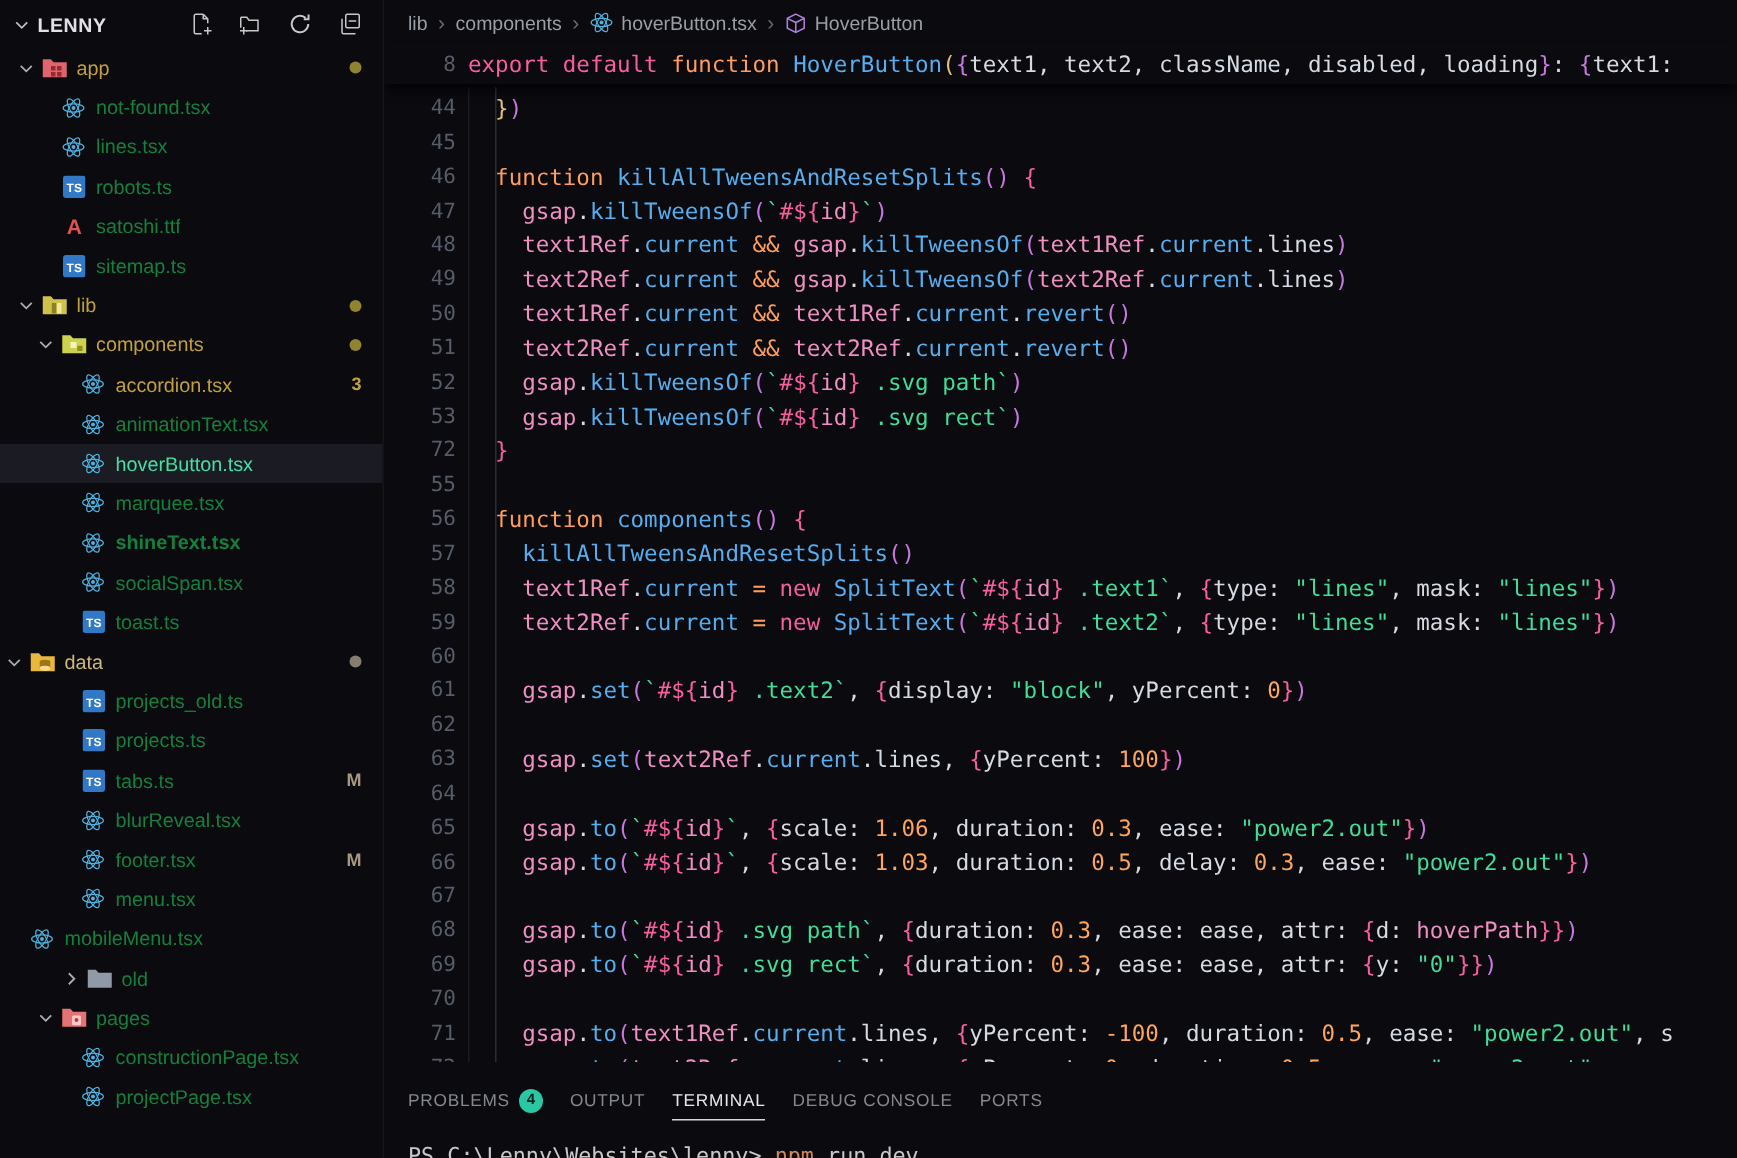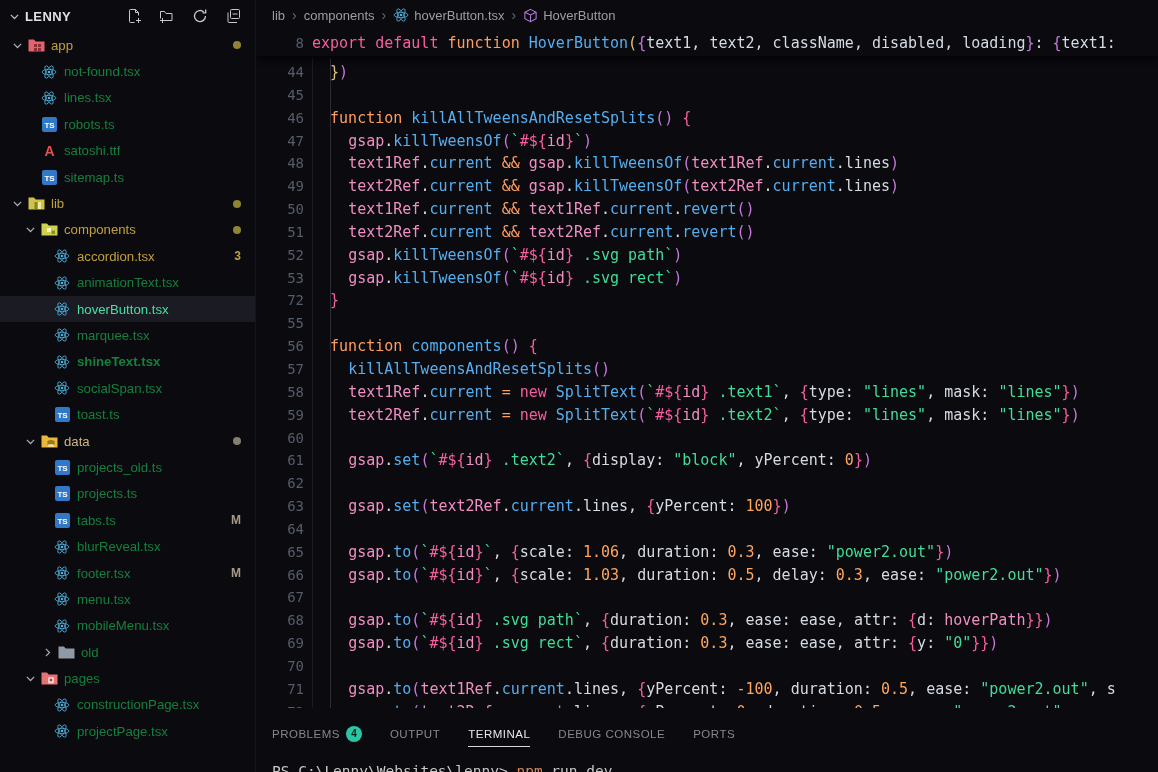--- a/index.html
+++ b/index.html
@@ -35,21 +35,21 @@
   .ltext{margin-left:8px;white-space:pre;}
   .sticky{position:relative;z-index:3;background:#0a0a0f;box-shadow:0 5px 7px -2px rgba(0,0,0,.75);padding-top:2px;height:26px;}
   .codearea{position:absolute;top:58px;left:0;right:0;bottom:0;padding-top:3px;overflow:hidden;}
   .guide{position:absolute;top:0;bottom:0;width:1px;}
   
   .tk-pk{color:#f75f9e;} .tk-ok{color:#ff9d5e;} .tk-fb{color:#57aeee;} .tk-vp{color:#ef8fc3;}
   .tk-wh{color:#d6dae2;} .tk-sg{color:#41dd99;} .tk-nm{color:#ffa65c;} .tk-pu{color:#c678dd;} .tk-by{color:#e5c07b;}
 
   
   .panel{position:absolute;left:256px;right:0;top:708px;height:64px;background:#0a0a0f;overflow:hidden;}
-  .ptabs{display:flex;align-items:center;gap:28px;padding:14px 0 0 16px;height:44px;}
+  .ptabs{display:flex;align-items:center;gap:18px;padding:14px 0 0 16px;height:44px;}
   .ptab{font-size:11.5px;letter-spacing:.5px;color:#85898f;display:flex;align-items:center;gap:6px;cursor:pointer;padding-bottom:6px;border-bottom:1px solid transparent;}
   .ptab.active{color:#e8e8e8;border-bottom-color:#d7d7d7;}
   .pbadge{background:#2bc7a5;color:#06221a;border-radius:50%;width:16px;height:16px;display:inline-flex;align-items:center;justify-content:center;font-size:10px;font-weight:bold;letter-spacing:0;}
   .termline{position:absolute;left:16px;top:55px;font-family:"DejaVu Sans Mono",monospace;font-size:14.5px;color:#c8c8c8;white-space:pre;}
   .tk-cmd{color:#d0885a;}
 </style>
 </head>
 <body>
 
 <div class="sidebar">
@@ -287,21 +287,21 @@
       <div class="trow" style="padding-left: 34px;">
         <span class="chev"></span>
         <span class="ficon">
           <svg width="15" height="15">
             <rect width="15" height="15" rx="2" fill="#3178c6"></rect>
             <text x="7.5" y="11" font-size="8" font-weight="bold" fill="#ffffff" text-anchor="middle" font-family="Liberation Sans,sans-serif">TS</text>
           </svg>
         </span>
         <span class="lbl c-def">toast.ts</span>
       </div>
-      <div class="trow" style="padding-left: 21px; text-align: center;">
+      <div class="trow" style=" text-align: center;">
         <span class="chev">
           <svg width="13" height="13" viewBox="0 0 16 16">
             <path d="M3.5 6l4.5 4.5L12.5 6" stroke="#a9adb4" stroke-width="1.5" fill="none"></path>
           </svg>
         </span>
         <span class="ficon">
           <svg width="17" height="15" viewBox="0 0 17 15">
             <path d="M0.5 1.5h5.4l1.8 2h8.8v10H0.5z" fill="#e8b73c"></path>
             <ellipse cx="10" cy="7.5" rx="3.5" ry="1.6" fill="#9c7714"></ellipse>
             <rect x="6.5" y="7.5" width="7" height="4" fill="#9c7714"></rect>
@@ -378,21 +378,21 @@
             <g fill="none" stroke="#4fb3e0" stroke-width="1.1">
               <ellipse rx="9.5" ry="3.7"></ellipse>
               <ellipse rx="9.5" ry="3.7" transform="rotate(60)"></ellipse>
               <ellipse rx="9.5" ry="3.7" transform="rotate(120)"></ellipse>
             </g>
             <circle r="1.8" fill="#4fb3e0"></circle>
           </svg>
         </span>
         <span class="lbl c-def">menu.tsx</span>
       </div>
-      <div class="trow" style="padding-left: 34px;">
+      <div class="trow" style="">
         <span class="chev"></span>
         <span class="ficon">
           <svg width="16" height="16" viewBox="-11 -11 22 22">
             <g fill="none" stroke="#4fb3e0" stroke-width="1.1">
               <ellipse rx="9.5" ry="3.7"></ellipse>
               <ellipse rx="9.5" ry="3.7" transform="rotate(60)"></ellipse>
               <ellipse rx="9.5" ry="3.7" transform="rotate(120)"></ellipse>
             </g>
             <circle r="1.8" fill="#4fb3e0"></circle>
           </svg>

